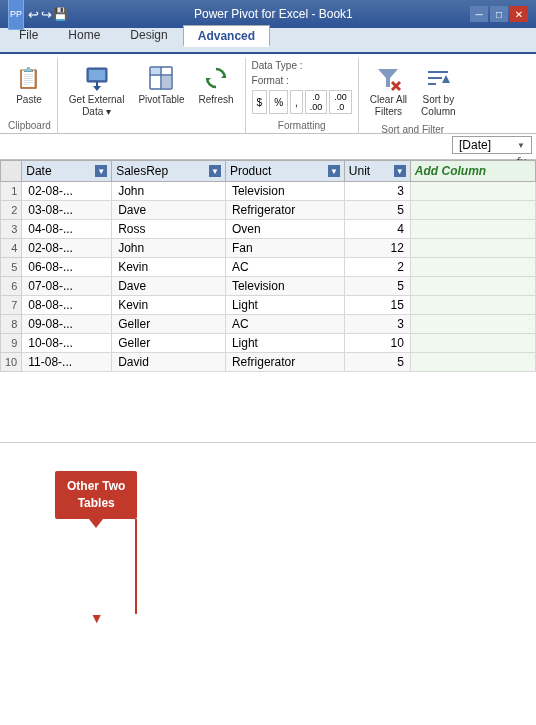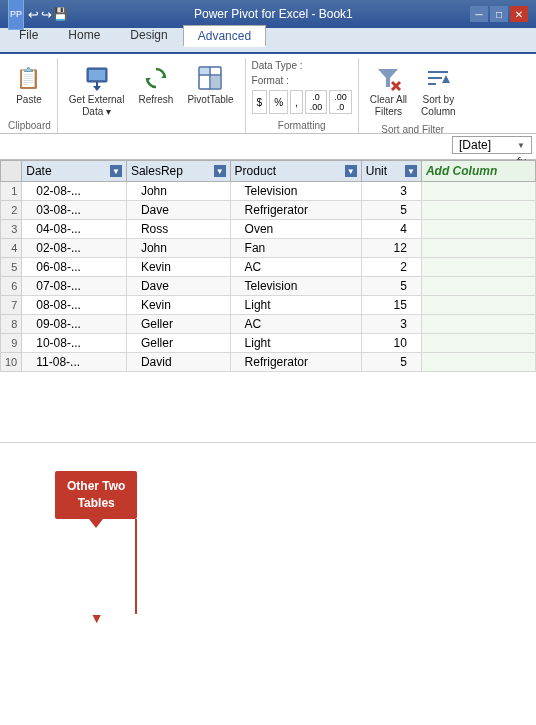--- a/index.html
+++ b/index.html
@@ -79,21 +79,21 @@
       color: #333;
       height: 22px;
       display: flex;
       align-items: center;
     }
     .ribbon-tab.active {
       background: white;
       border-color: #ababab;
       border-bottom: 2px solid white;
       color: #2e5397;
-      font-weight: normal;
+      font-weight: bold;
       margin-bottom: -2px;
     }
 
     
     .ribbon {
       background: white;
       border-bottom: 1px solid #c0c0c0;
       display: flex;
       padding: 4px 4px 0;
       height: 80px;
@@ -248,21 +248,21 @@
       background: #f0f0f0;
       border: 1px solid #d0d0d0;
       padding: 2px 4px;
       text-align: right;
       color: #555;
       width: 20px;
       font-size: 11px;
     }
     td {
       border: 1px solid #d8d8d8;
-      padding: 2px 14px;
+      padding: 2px 6px;
       white-space: nowrap;
     }
     tr:nth-child(odd) td:not(.row-num) { background: white; }
     tr:nth-child(even) td:not(.row-num) { background: #f8f8f8; }
 
     .main-content {
       display: flex;
       flex-direction: column;
       height: calc(725px - 28px - 26px - 80px - 26px);
     }
@@ -315,39 +315,39 @@
             <rect x="6" y="6" width="16" height="10" fill="#7aaae0"></rect>
             <line x1="14" y1="18" x2="14" y2="24" stroke="#2e5397" stroke-width="2"></line>
             <polygon points="10,22 14,27 18,22" fill="#2e5397"></polygon>
           </svg>
         </div>
         <div class="btn-label">Get External<br>Data ▾</div>
       </div>
       <div class="ribbon-btn">
         <div class="icon-box">
           <svg width="28" height="28" viewBox="0 0 28 28">
-            <path d="M14 5 A9 9 0 0 1 23 14" stroke="#2e7d32" stroke-width="2.5" fill="none"></path>
-            <path d="M14 23 A9 9 0 0 1 5 14" stroke="#2e7d32" stroke-width="2.5" fill="none"></path>
-            <polygon points="23,10 23,14 19,14" fill="#2e7d32"></polygon>
-            <polygon points="5,18 5,14 9,14" fill="#2e7d32"></polygon>
-          </svg>
-        </div>
-        <div class="btn-label">Refresh</div>
-      </div>
-      <div class="ribbon-btn">
-        <div class="icon-box">
-          <svg width="28" height="28" viewBox="0 0 28 28">
             <rect x="3" y="3" width="22" height="22" rx="1" fill="none" stroke="#4a6fa5" stroke-width="1.5"></rect>
             <line x1="14" y1="3" x2="14" y2="25" stroke="#4a6fa5" stroke-width="1.5"></line>
             <line x1="3" y1="11" x2="25" y2="11" stroke="#4a6fa5" stroke-width="1.5"></line>
             <rect x="4" y="4" width="9" height="6" fill="#c5d9f1"></rect>
             <rect x="15" y="12" width="9" height="12" fill="#4a6fa5" opacity="0.4"></rect>
           </svg>
         </div>
         <div class="btn-label">PivotTable</div>
+      </div>
+      <div class="ribbon-btn">
+        <div class="icon-box">
+          <svg width="28" height="28" viewBox="0 0 28 28">
+            <path d="M14 5 A9 9 0 0 1 23 14" stroke="#2e7d32" stroke-width="2.5" fill="none"></path>
+            <path d="M14 23 A9 9 0 0 1 5 14" stroke="#2e7d32" stroke-width="2.5" fill="none"></path>
+            <polygon points="23,10 23,14 19,14" fill="#2e7d32"></polygon>
+            <polygon points="5,18 5,14 9,14" fill="#2e7d32"></polygon>
+          </svg>
+        </div>
+        <div class="btn-label">Refresh</div>
       </div>
     </div>
     <div class="ribbon-group-label"></div>
   </div>
 
   <div class="ribbon-group">
     <div class="ribbon-group-content" style="flex-direction:column;gap:2px;padding-top:2px;">
       <div class="format-row">
         <span class="format-label">Data Type :</span>
       </div>

